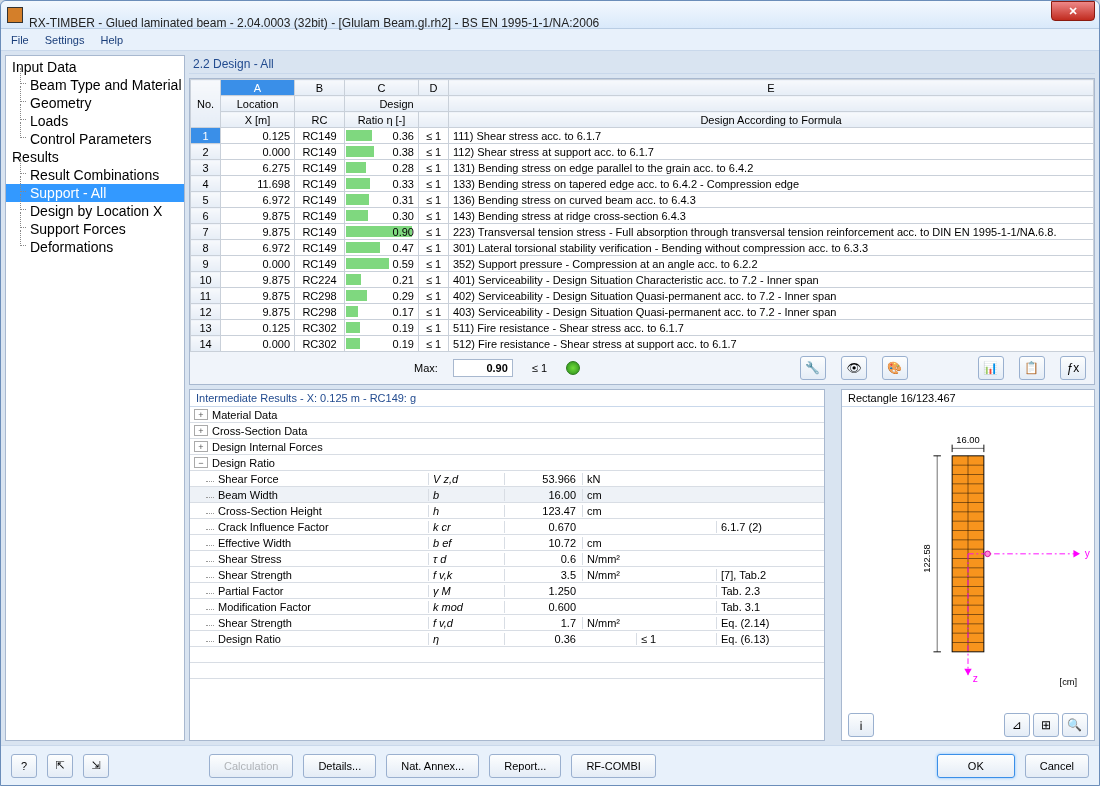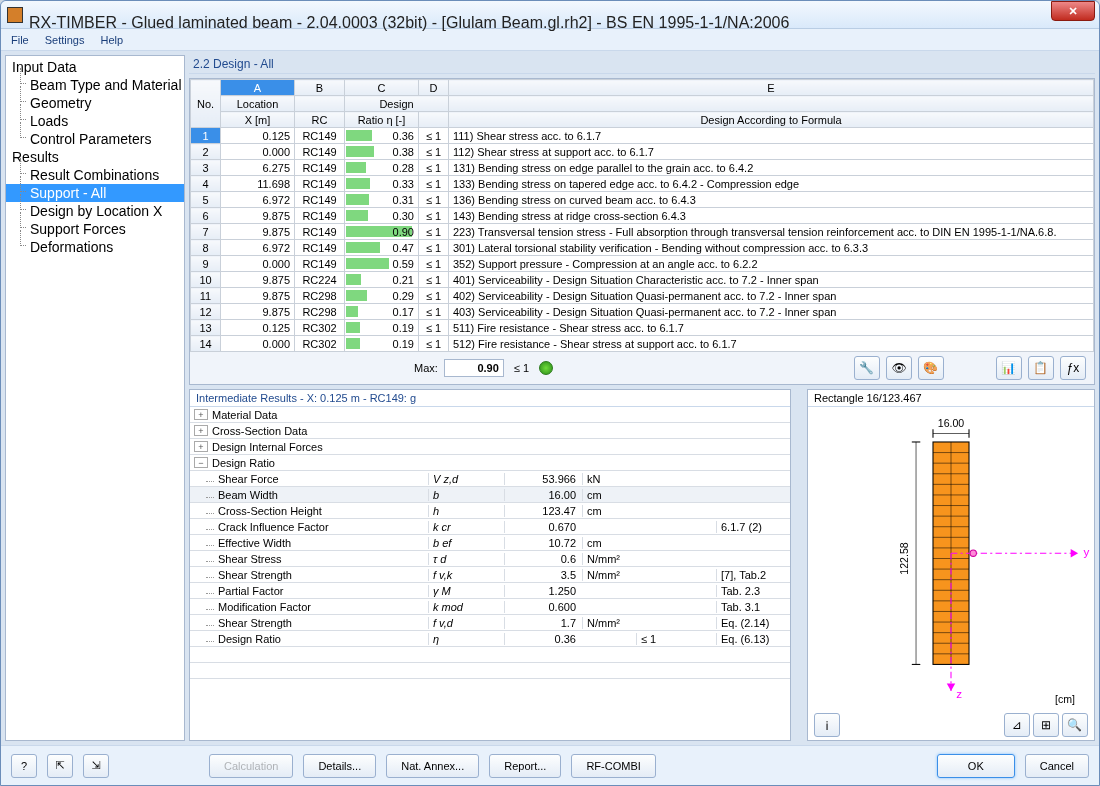--- a/index.html
+++ b/index.html
@@ -32,21 +32,21 @@
   }
   .titlebar .icon {
     width: 16px; height: 16px;
     background: #d47f2a;
     margin-right: 6px;
     border: 1px solid #333;
   }
   .titlebar .title {
     flex: 1;
     color: #222;
-    font-size: 16px;
+    font-size: 12px;
     margin-top: 16px;
   }
   .close-btn {
     width: 44px; height: 20px;
     background: linear-gradient(#e88, #c12b1f);
     border: 1px solid #8a1a10;
     border-radius: 0 0 4px 4px;
     color: #fff;
     text-align: center;
     line-height: 18px;
@@ -165,21 +165,21 @@
   .ratio-bar {
     position: absolute;
     left: 1px; top: 2px; bottom: 2px;
     background: #7fd87f;
   }
   .ratio-val { position: relative; }
   .maxrow {
     display: flex;
     align-items: center;
     padding: 4px 8px;
-    gap: 6px;
+    gap: 15px;
     background: #f0f4fa;
   }
   .maxrow .lbl { margin-left: 216px; }
   .maxbox {
     border: 1px solid #a8b8cf;
     background: #fff;
     width: 60px;
     text-align: right;
     padding: 2px 4px;
     font-weight: bold;
@@ -246,21 +246,21 @@
     content: "";
     position: absolute; left: 16px; top: 8px;
     width: 8px; border-top: 1px dotted #999;
   }
   .det-sym { flex: 0 0 76px; border-left: 1px solid #d8dde4; padding: 0 4px; font-style: italic; }
   .det-val { flex: 0 0 78px; border-left: 1px solid #d8dde4; text-align: right; padding: 0 6px; }
   .det-unit { flex: 0 0 54px; border-left: 1px solid #d8dde4; padding: 0 4px; }
   .det-cond { flex: 0 0 80px; border-left: 1px solid #d8dde4; padding: 0 4px; }
   .det-ref { flex: 1; border-left: 1px solid #d8dde4; padding: 0 4px; }
   .preview {
-    width: 288px;
+    width: 254px;
     background: #fff;
     border: 1px solid #a8b8cf;
     display: flex;
     flex-direction: column;
   }
   .preview-title {
     padding: 2px 6px;
     border-bottom: 1px solid #c9d8eb;
   }
   .preview-canvas {

